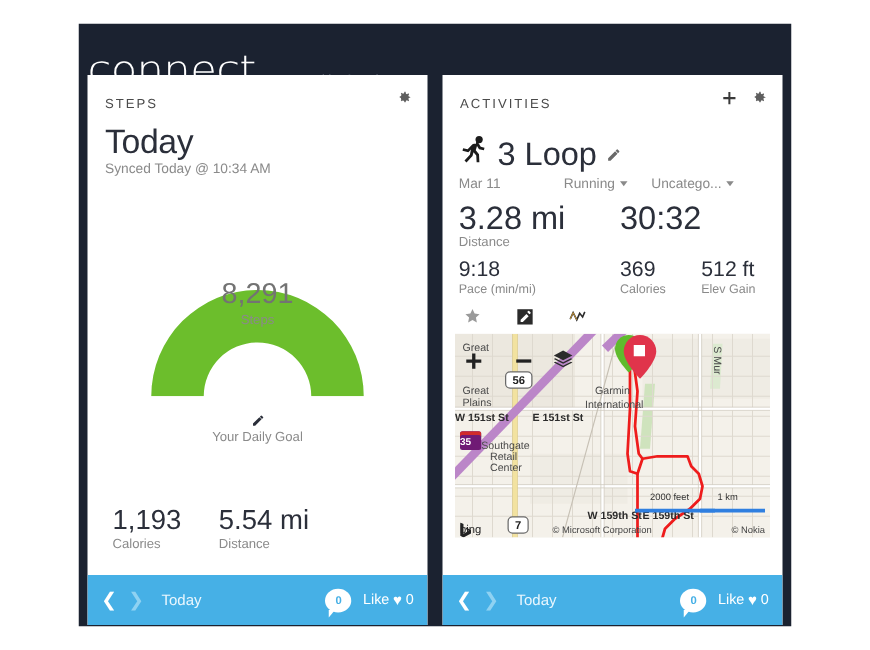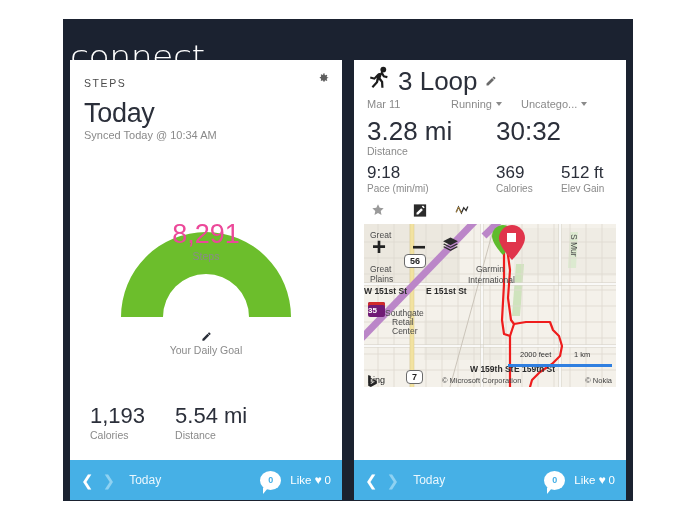--- a/index.html
+++ b/index.html
@@ -110,22 +110,22 @@
     margin-top: 16px;
   }
   .gauge-svg { position: absolute; left: 0; top: 0; }
   .gauge-center {
     position: absolute;
     left: 0; right: 0;
     top: 62px;
     text-align: center;
   }
   .gauge-value {
-    font-size: 27px;
-    color: #ec4899;
+    font-size: 23px;
+    color: #737373;
     font-weight: 400;
     letter-spacing: 0px;
     line-height: 30px;
   }
   .gauge-label {
     font-size: 10.5px;
     color: #8a8a8a;
     margin-top: 1px;
   }
   .goal-row {
@@ -159,21 +159,21 @@
     font-size: 10.5px;
     color: #8a8a8a;
     margin-top: 1px;
   }
 
   
   .act-title-row {
     display: flex;
     align-items: center;
     gap: 7px;
-    margin: 6px 0 0 13px;
+    margin: 16px 0 0 13px;
   }
   .act-name {
     font-size: 26px;
     color: #2b2f3a;
     font-weight: 400;
     line-height: 29px;
   }
   .runner { color: #1c1c1c; }
   .act-meta {
     display: flex;
@@ -438,20 +438,36 @@
         <span class="like-group">
           <span>Like</span>
           <span class="heart">♥</span>
           <span>0</span>
         </span>
       </div>
     </div>
   </div>
 
   <div class="card right">
+    <div class="card-head">
+      <span class="card-title">ACTIVITIES</span>
+      <div class="head-icons">
+        <span class="icon-btn">
+          <svg width="13" height="13" viewBox="0 0 24 24" fill="#3a3a3a">
+            <path d="M10.5 3h3v7.5H21v3h-7.5V21h-3v-7.5H3v-3h7.5z"></path>
+          </svg>
+        </span>
+        <span class="icon-btn">
+          <svg width="14" height="14" viewBox="0 0 24 24" fill="#5e5e5e">
+            <path d="M12 8a4 4 0 100 8 4 4 0 000-8zm0 6a2 2 0 110-4 2 2 0 010 4z"></path>
+            <path d="M21 12.8v-1.6l-2.1-.5a7 7 0 00-.6-1.5l1.1-1.8-1.1-1.1-1.8 1.1a7 7 0 00-1.5-.6L14.5 4h-1.6l-.5 2.1c-.5.1-1 .3-1.5.6L9.1 5.6 8 6.7l1.1 1.8c-.3.5-.5 1-.6 1.5L6.4 10.5v1.6l2.1.5c.1.5.3 1 .6 1.5l-1.1 1.8 1.1 1.1 1.8-1.1c.5.3 1 .5 1.5.6l.5 2.1h1.6l.5-2.1c.5-.1 1-.3 1.5-.6l1.8 1.1 1.1-1.1-1.1-1.8c.3-.5.5-1 .6-1.5l2.1-.5z"></path>
+          </svg>
+        </span>
+      </div>
+    </div>
 
     <div class="act-title-row">
       <span class="runner">
         <svg width="24" height="26" viewBox="0 0 24 26" fill="#1c1c1c">
           <circle cx="16.3" cy="3.6" r="2.9"></circle>
           <path d="M13.6 7.2c-1.1-.5-2.4-.2-3.2.7L7.1 11.4l-3.6-.9-.5 2.1 4.7 1.2 2.1-2.3-.9 4.3-4.3 4.6 1.6 1.5 4.8-5.1.8-3.1 2.2 2.6.3 5.5h2.2l-.3-6.4-2.6-3.3 1-3.4 1.6 2.6 3.9.9.5-2.1-3-.7-2.2-3.6c-.3-.5-.7-.9-1.3-1.1z"></path>
         </svg>
       </span>
       <span class="act-name">3 Loop</span>
       <span class="pencil">

